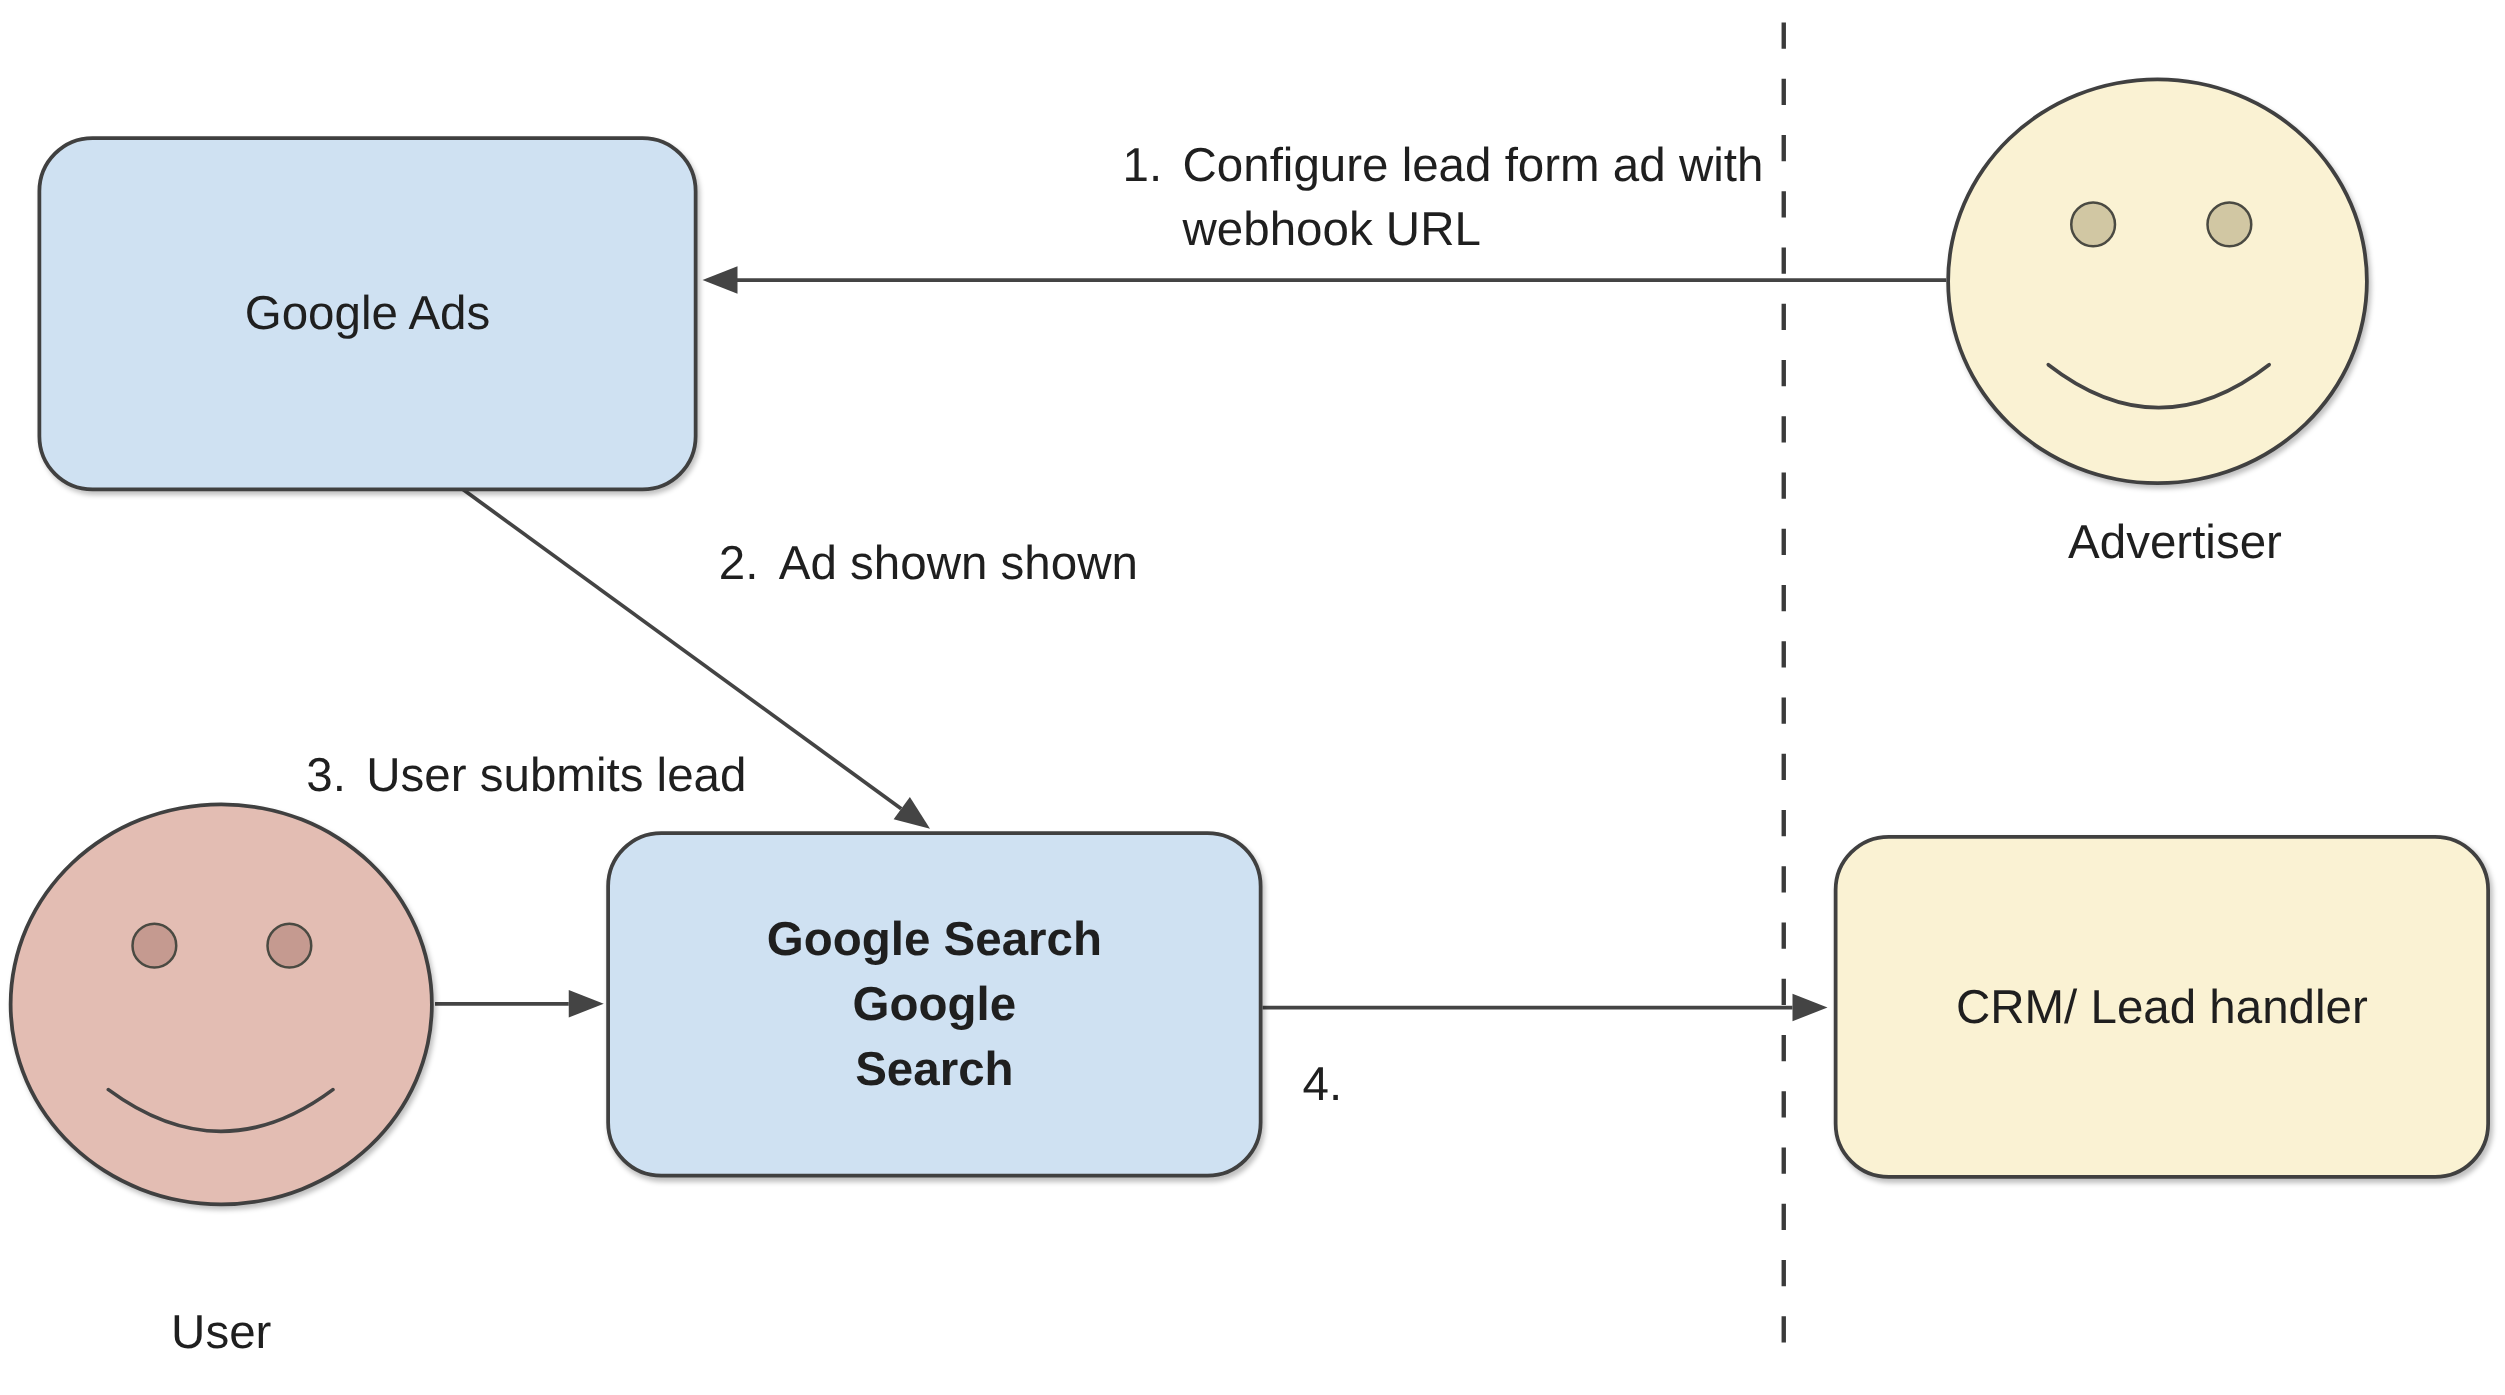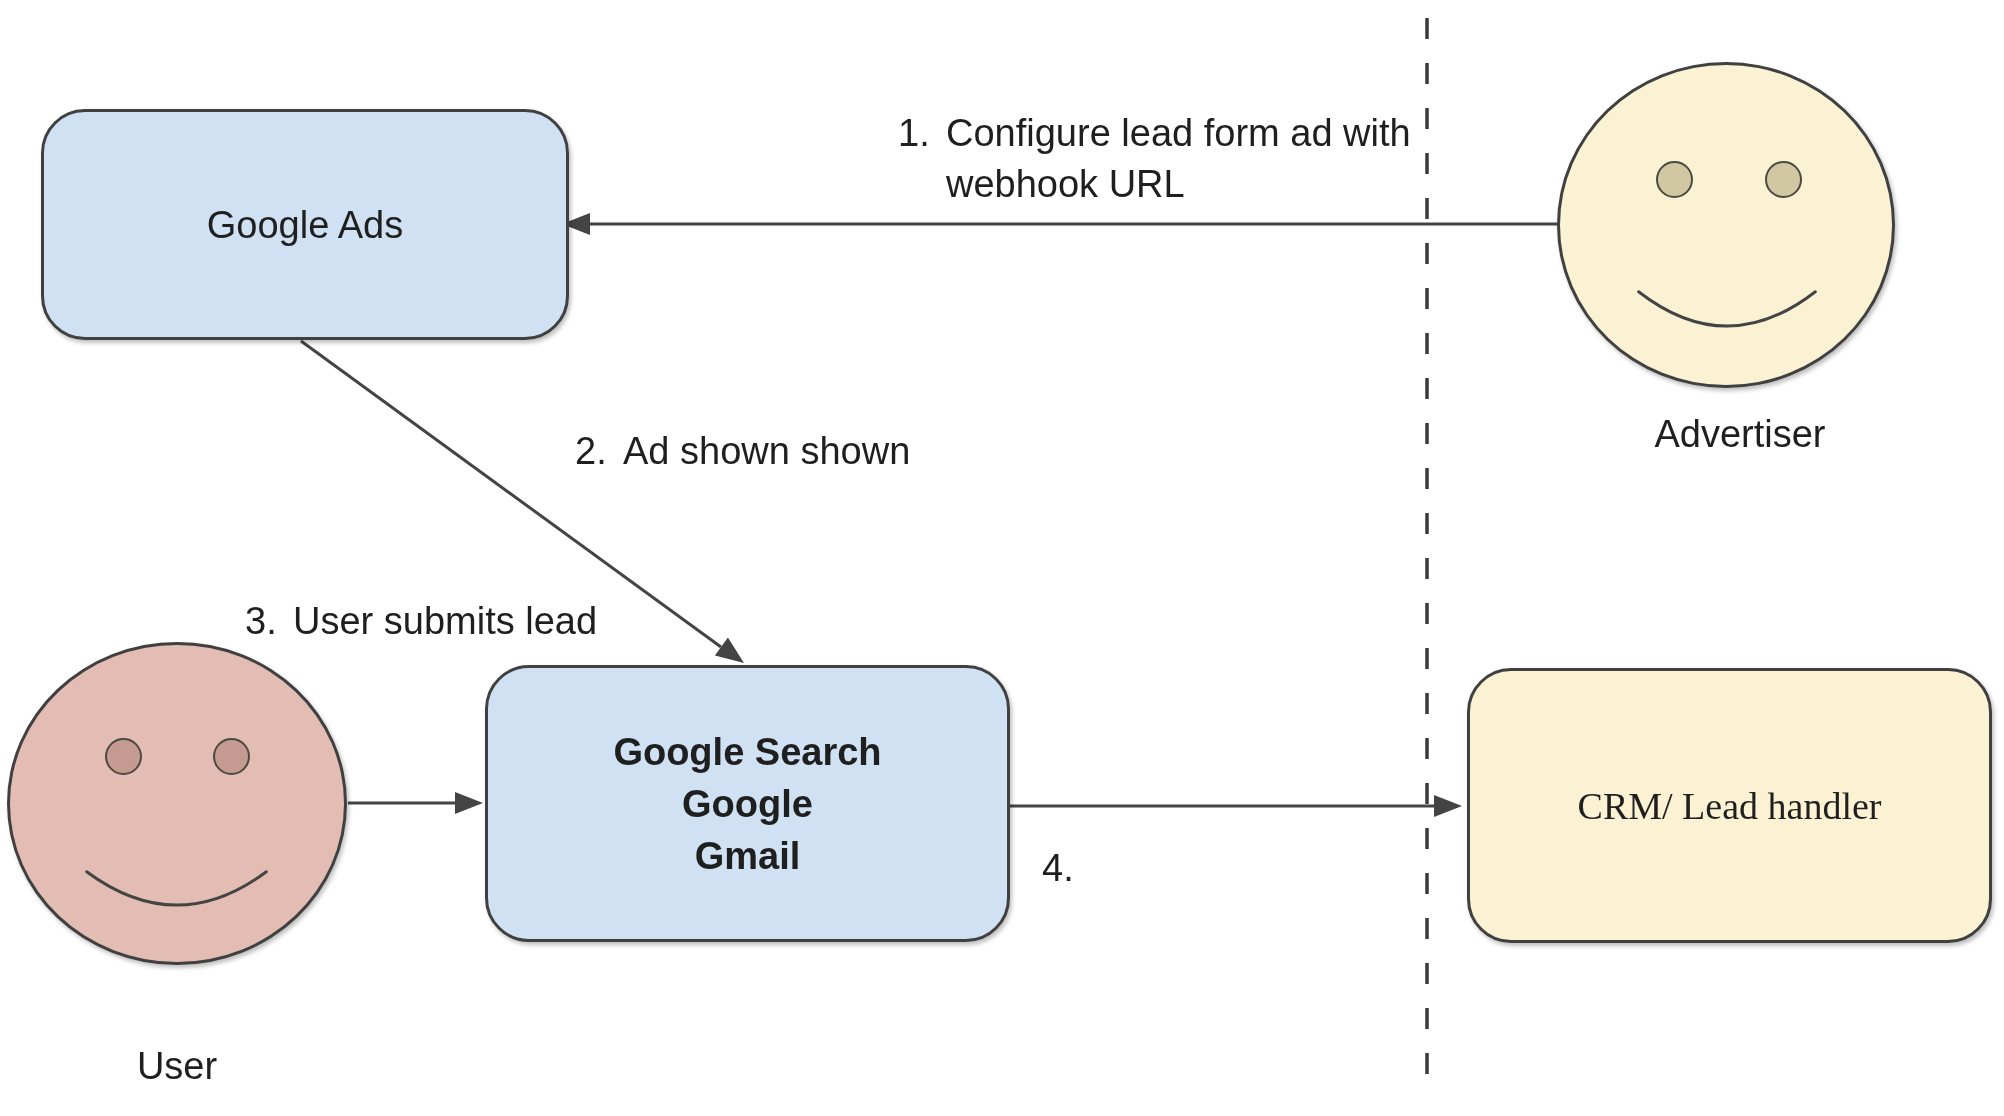--- a/index.html
+++ b/index.html
@@ -11,23 +11,23 @@
 
   .node {
     position:absolute; display:flex; align-items:center; justify-content:center;
     border:3px solid #404040; border-radius:44px; box-sizing:border-box;
     font-size:38px; line-height:52px; text-align:center;
     box-shadow:2px 3px 4px rgba(0,0,0,0.25);
   }
   .node.blue   { background:#cfe1f2; }
   .node.cream  { background:#faf2d3; }
 
-  .node-google-ads   { left:30px;   top:109px; width:528px; height:231px;margin-left:11px; }
+  .node-google-ads   { left:30px;   top:109px; width:528px; height:284px; }
   .node-surfaces     { left:485px;  top:665px; width:525px; height:277px;font-weight:bold; }
-  .node-crm          { left:1467px; top:668px; width:525px; height:275px;font-family:Liberation Serif, serif; }
+  .node-crm          { left:1467px; top:668px; width:525px; height:275px; }
 
   .face {
     position:absolute; border:3px solid #404040; border-radius:50%;
     box-sizing:border-box; box-shadow:2px 3px 4px rgba(0,0,0,0.25);
   }
   .face-advertiser { left:1557px; top:62px;  width:338px; height:326px; background:#faf2d3; }
   .face-user       { left:7px;    top:642px; width:340px; height:323px; background:#e3bdb3; }
   .eye {
     position:absolute; width:37px; height:37px; border-radius:50%;
     border:2.5px solid #4a4a42; box-sizing:border-box;
@@ -79,21 +79,21 @@
   </svg>
 
   <div class="node blue node-google-ads">
     <span>Google Ads</span>
   </div>
 
   <div class="node blue node-surfaces">
     <span>
       <span>Google Search</span><br>
       <span>Google</span><br>
-      <span>Gmail</span>
+      <span>Search</span>
     </span>
   </div>
 
   <div class="node cream node-crm">
     <span>CRM/ Lead handler</span>
   </div>
 
   <div class="face face-advertiser">
     <span class="eye left"></span>
     <span class="eye right"></span>

